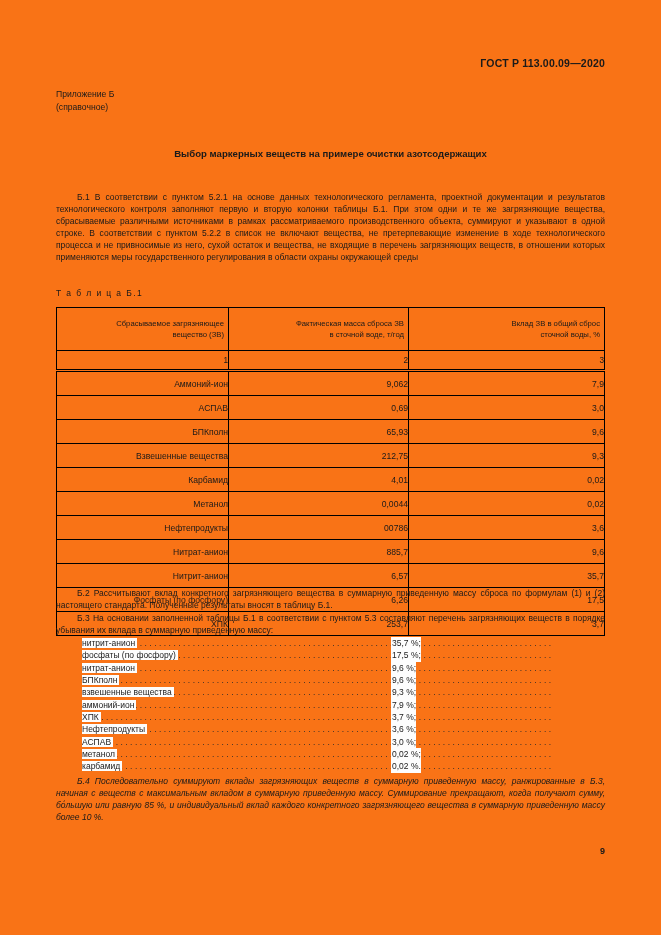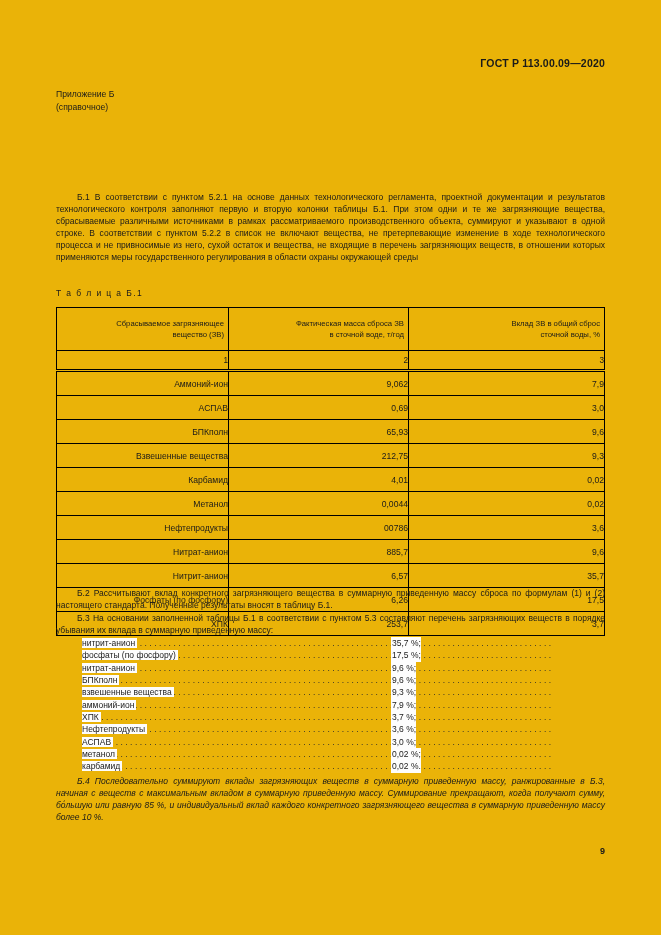--- a/index.html
+++ b/index.html
@@ -13,21 +13,21 @@
     font-family: "Liberation Sans", sans-serif;
     color: #1a1a1a;
     position: relative;
     overflow: hidden;
   }
   .page {
     position: absolute;
     left: 0; top: 0;
     width: 661px;
     height: 935px;
-    background: #eab308;
+    background: #f97316;
   }
   .content {
     position: absolute;
     left: 56px;
     top: 0;
     width: 549px;
   }
 
   
   .doc-header {
@@ -191,20 +191,21 @@
   <div class="doc-header">ГОСТ Р 113.00.09—2020</div>
 
   <div class="content">
 
     <div class="annex-block">
       <div>Приложение Б</div>
       <div>(справочное)</div>
     </div>
 
     <div class="main-title">
+      <div>Выбор маркерных веществ на примере очистки азотсодержащих</div>
     </div>
 
     <div class="para" id="para-b1"><span class="ind"></span><span>Б.1 В соответствии с пунктом 5.2.1 на основе данных технологического регламента, проектной документации и результатов технологического контроля заполняют первую и вторую колонки таблицы Б.1. При этом одни и те же загрязняющие вещества, сбрасываемые различными источниками в рамках рассматриваемого производственного объекта, суммируют и указывают в одной строке. В соответствии с пунктом 5.2.2 в список не включают вещества, не претерпевающие изменение в ходе технологического процесса и не привносимые из него, сухой остаток и вещества, не входящие в перечень загрязняющих веществ, в отношении которых применяются меры государственного регулирования в области охраны окружающей среды</span></div>
 
     <div class="table-caption">Т а б л и ц а  Б.1</div>
 
     <div class="tbl-wrap">
       <table class="data">
         <colgroup>
             <col class="c1">

